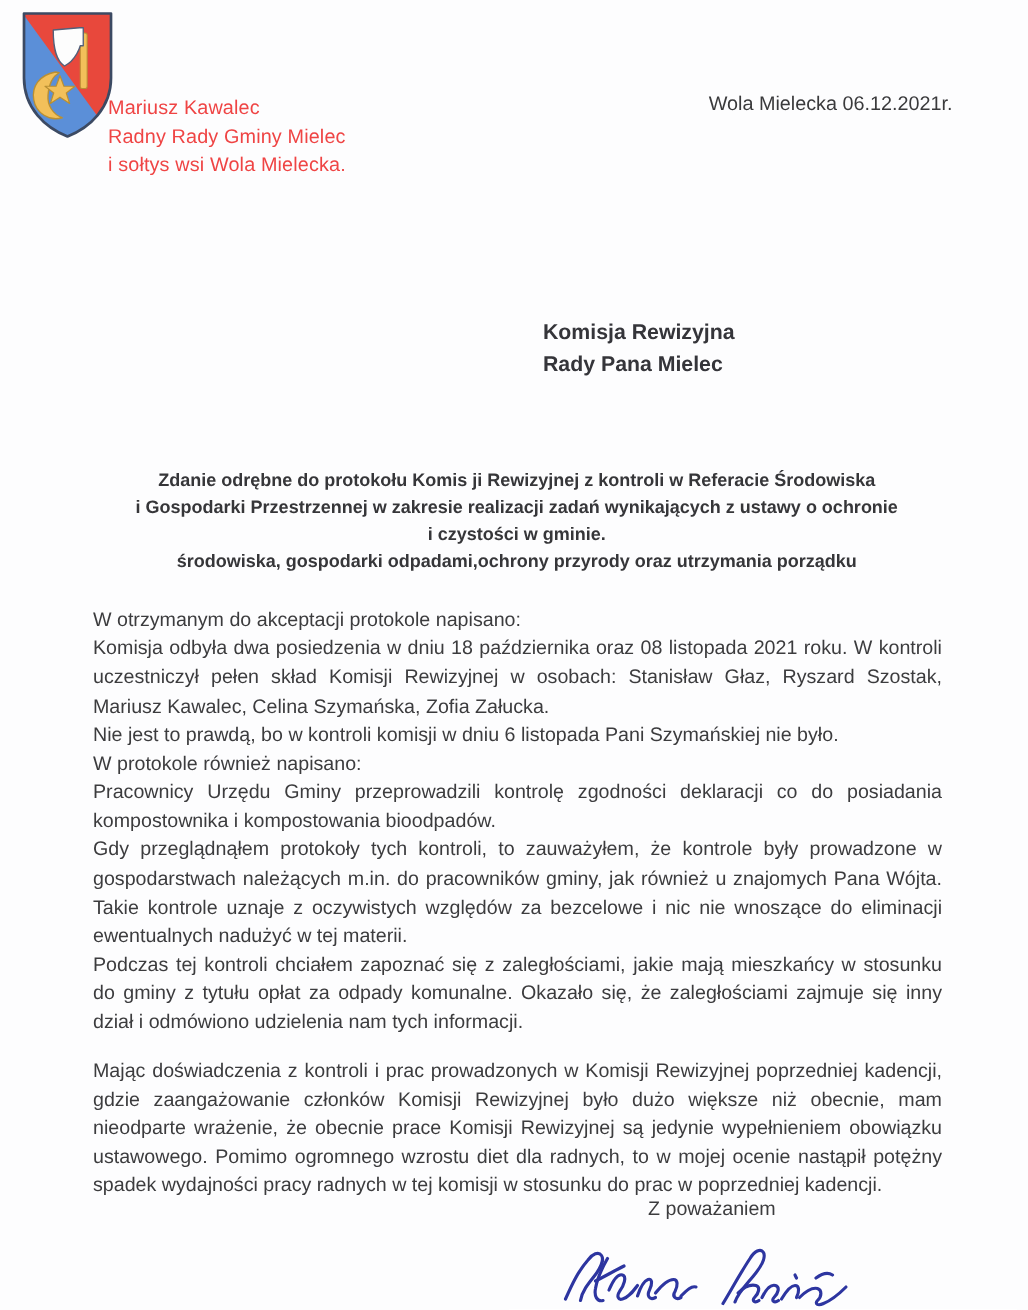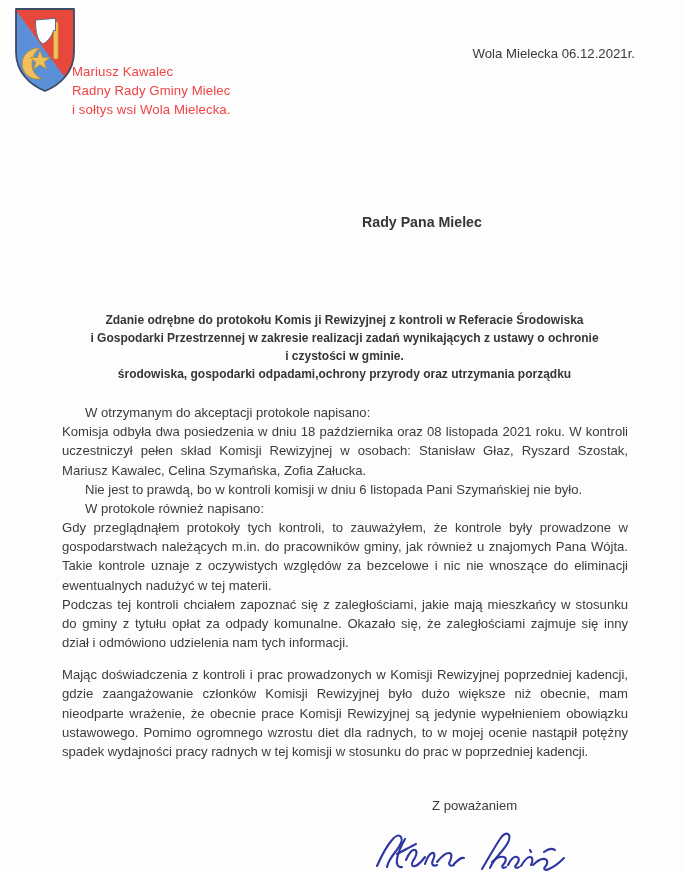--- a/index.html
+++ b/index.html
@@ -48,21 +48,21 @@
     line-height: 1.45;
     color: #ef4444;
     white-space: nowrap;
   }
   .sender-block div { letter-spacing: .1px; }
 
   
   .placedate {
     position: absolute;
     right: 50px;
-    top: 46px;
+    top: 61px;
     font-size: 13.2px;
     color: #3a3a3c;
     white-space: nowrap;
   }
 
   
   .addressee {
     position: absolute;
     left: 362px;
     top: 212px;
@@ -93,21 +93,21 @@
     top: 403px;
     width: 566px;
     font-size: 13.1px;
     line-height: 1.465;
     color: #3c3c3e;
   }
   .body-text p {
     margin: 0;
     text-align: justify;
   }
-  .body-text p.nojust { text-align: left; margin-left: 23px; }
+  .body-text p.nojust { text-align: left; }
   .body-text .gap { height: 13px; }
 
   
   .closing {
     position: absolute;
     left: 432px;
     top: 798px;
     font-size: 13.1px;
     color: #3c3c3e;
   }
@@ -160,35 +160,37 @@
     <div class="sender-block">
       <div>Mariusz Kawalec</div>
       <div>Radny Rady Gminy Mielec</div>
       <div>i sołtys wsi Wola Mielecka.</div>
     </div>
   </div>
 
   <div class="placedate">Wola Mielecka 06.12.2021r.</div>
 
   <div class="addressee">
+    <div>Komisja Rewizyjna</div>
     <div>Rady Pana Mielec</div>
   </div>
 
   <div class="doc-title">
     <span class="ln">Zdanie odrębne do protokołu Komis ji Rewizyjnej z kontroli w Referacie Środowiska</span>
     <span class="ln">i Gospodarki Przestrzennej w zakresie realizacji zadań wynikających z ustawy o ochronie</span>
     <span class="ln">i czystości w gminie.</span>
     <span class="ln">środowiska, gospodarki odpadami,ochrony przyrody oraz utrzymania porządku</span>
   </div>
 
   <div class="body-text">
     <p class="nojust">W otrzymanym do akceptacji protokole napisano:</p>
     <p>Komisja odbyła dwa posiedzenia w dniu 18 października oraz 08 listopada 2021 roku. W kontroli uczestniczył pełen skład Komisji Rewizyjnej w osobach: Stanisław Głaz, Ryszard Szostak, Mariusz Kawalec, Celina Szymańska, Zofia Załucka.</p>
     <p class="nojust">Nie jest to prawdą, bo w kontroli komisji w dniu 6 listopada Pani Szymańskiej nie było.</p>
     <p class="nojust">W protokole również napisano:</p>
+    <p>Pracownicy Urzędu Gminy przeprowadzili kontrolę zgodności deklaracji co do posiadania kompostownika i kompostowania bioodpadów.</p>
     <p>Gdy przeglądnąłem protokoły tych kontroli, to zauważyłem, że kontrole były prowadzone w gospodarstwach należących m.in. do pracowników gminy, jak również u znajomych Pana Wójta. Takie kontrole uznaje z oczywistych względów za bezcelowe i nic nie wnoszące do eliminacji ewentualnych nadużyć w tej materii.</p>
     <p>Podczas tej kontroli chciałem zapoznać się z zaległościami, jakie mają mieszkańcy w stosunku do gminy z tytułu opłat za odpady komunalne. Okazało się, że zaległościami zajmuje się inny dział i odmówiono udzielenia nam tych informacji.</p>
     <div class="gap"></div>
     <p>Mając doświadczenia z kontroli i prac prowadzonych w Komisji Rewizyjnej poprzedniej kadencji, gdzie zaangażowanie członków Komisji Rewizyjnej było dużo większe niż obecnie, mam nieodparte wrażenie, że obecnie prace Komisji Rewizyjnej są jedynie wypełnieniem obowiązku ustawowego. Pomimo ogromnego wzrostu diet dla radnych, to w mojej ocenie nastąpił potężny spadek wydajności pracy radnych w tej komisji w stosunku do prac w poprzedniej kadencji.</p>
   </div>
 
   <div class="closing">Z poważaniem</div>
 
   <div class="signature">
     <svg viewBox="0 0 215 47" xmlns="http://www.w3.org/2000/svg">

